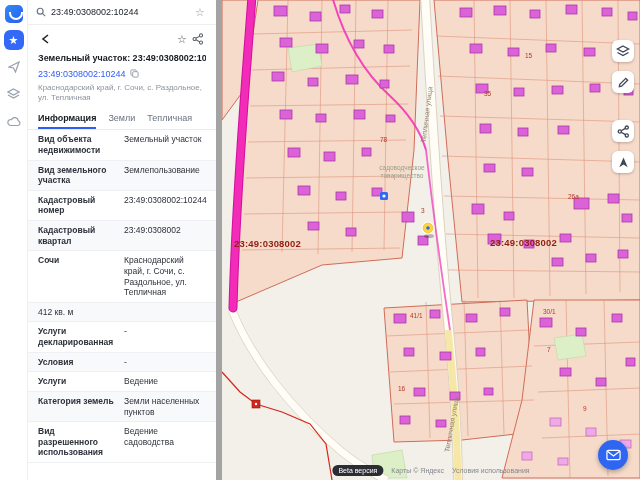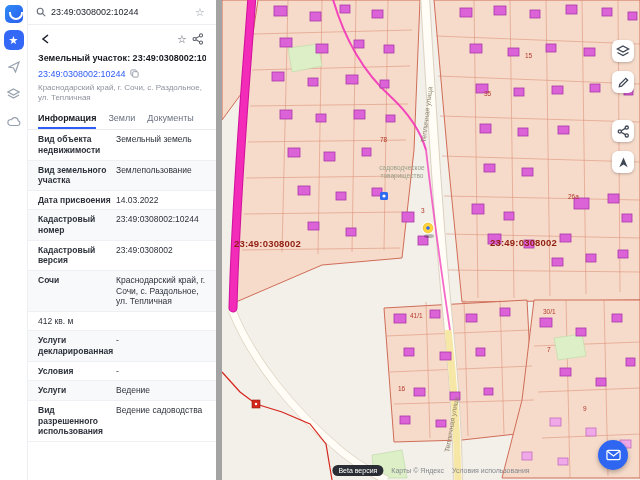--- a/index.html
+++ b/index.html
@@ -22,21 +22,21 @@
   .phead-top { display:flex; align-items:center; height:16px; }
   .phead-top .spacer { flex:1; }
   .hicon { display:flex; align-items:center; justify-content:center; width:16px; height:16px; color:#565c66; cursor:pointer; font-size:11px; }
   .title { font-size:9px; font-weight:bold; color:#171b22; margin:6px 0 4px; line-height:1.3; white-space:nowrap; overflow:hidden; }
   .cadlink { font-size:9px; color:#2d5cf6; display:flex; gap:4px; align-items:center; cursor:pointer; }
   .addr { font-size:8px; color:#8d939d; margin:4px 0 0; line-height:1.35; }
   .tabs { display:flex; gap:12px; padding:6px 10px 0; border-bottom:1px solid #e9ebef; flex-shrink:0; }
   .tab { font-size:9px; color:#6a7280; padding:3px 0 6px; cursor:pointer; }
   .tab.active { color:#171b22; font-weight:bold; box-shadow:inset 0 -2px 0 #2d5cf6; }
   .rows { flex:1; overflow:hidden; }
-  .row { display:flex; padding:4px 10px; border-bottom:1px solid #eef0f3; }
+  .row { display:flex; padding:4px 10px; border-bottom:1px solid #eef0f3; gap:8px; }
   .row:nth-child(even) { background:#f8f9fb; }
   .row .lab { width:78px; font-size:8.5px; font-weight:bold; color:#2c313a; line-height:1.25; flex-shrink:0; }
   .row .val { flex:1; font-size:8.5px; color:#2c313a; line-height:1.25; }
 
   
   .map { position:relative; width:418px; height:480px; overflow:hidden; background:#f3efe9; }
   .map svg.base { position:absolute; inset:0; }
   .hn { font-size:6.5px; fill:#b2372a; }
   .qlab { font-size:9.5px; font-weight:bold; fill:#8f1d10; letter-spacing:.2px; }
   .slab { font-size:7px; fill:#8a8068; }
@@ -114,61 +114,61 @@
           <rect x="3" y="3" width="6" height="6" rx="1"></rect>
           <path d="M7 3 V2 a1 1 0 0 0 -1 -1 H2 a1 1 0 0 0 -1 1 v4 a1 1 0 0 0 1 1 h1"></path>
         </svg>
     </div>
     <div class="addr">Краснодарский край, г. Сочи, с. Раздольное, ул. Тепличная</div>
   </div>
 
   <div class="tabs" id="tabs">
       <div class="tab active">Информация</div>
       <div class="tab">Земли</div>
-      <div class="tab">Документы</div>
+      <div class="tab">Тепличная</div>
     </div>
   <div class="rows" id="rows">
       <div class="row">
         <div class="lab">Вид объекта недвижимости</div>
-        <div class="val">Земельный земель</div>
+        <div class="val">Земельный участок</div>
       </div>
       <div class="row">
         <div class="lab">Вид земельного участка</div>
         <div class="val">Землепользование</div>
       </div>
       <div class="row">
-        <div class="lab">Дата присвоения</div>
-        <div class="val">14.03.2022</div>
-      </div>
-      <div class="row">
         <div class="lab">Кадастровый номер</div>
         <div class="val">23:49:0308002:10244</div>
       </div>
       <div class="row">
-        <div class="lab">Кадастровый версия</div>
+        <div class="lab">Кадастровый квартал</div>
         <div class="val">23:49:0308002</div>
       </div>
       <div class="row">
         <div class="lab">Сочи</div>
         <div class="val">Краснодарский край, г. Сочи, с. Раздольное, ул. Тепличная</div>
       </div>
       <div class="row">
         <div class="val">412 кв. м</div>
       </div>
       <div class="row">
         <div class="lab">Услуги декларированная</div>
         <div class="val">-</div>
       </div>
       <div class="row">
         <div class="lab">Условия</div>
         <div class="val">-</div>
       </div>
       <div class="row">
         <div class="lab">Услуги</div>
         <div class="val">Ведение</div>
+      </div>
+      <div class="row">
+        <div class="lab">Категория земель</div>
+        <div class="val">Земли населенных пунктов</div>
       </div>
       <div class="row">
         <div class="lab">Вид разрешенного использования</div>
         <div class="val">Ведение садоводства</div>
       </div>
     </div>
 </div>
 
 <div class="map">
   <svg class="base" width="418" height="480" viewBox="0 0 418 480">

